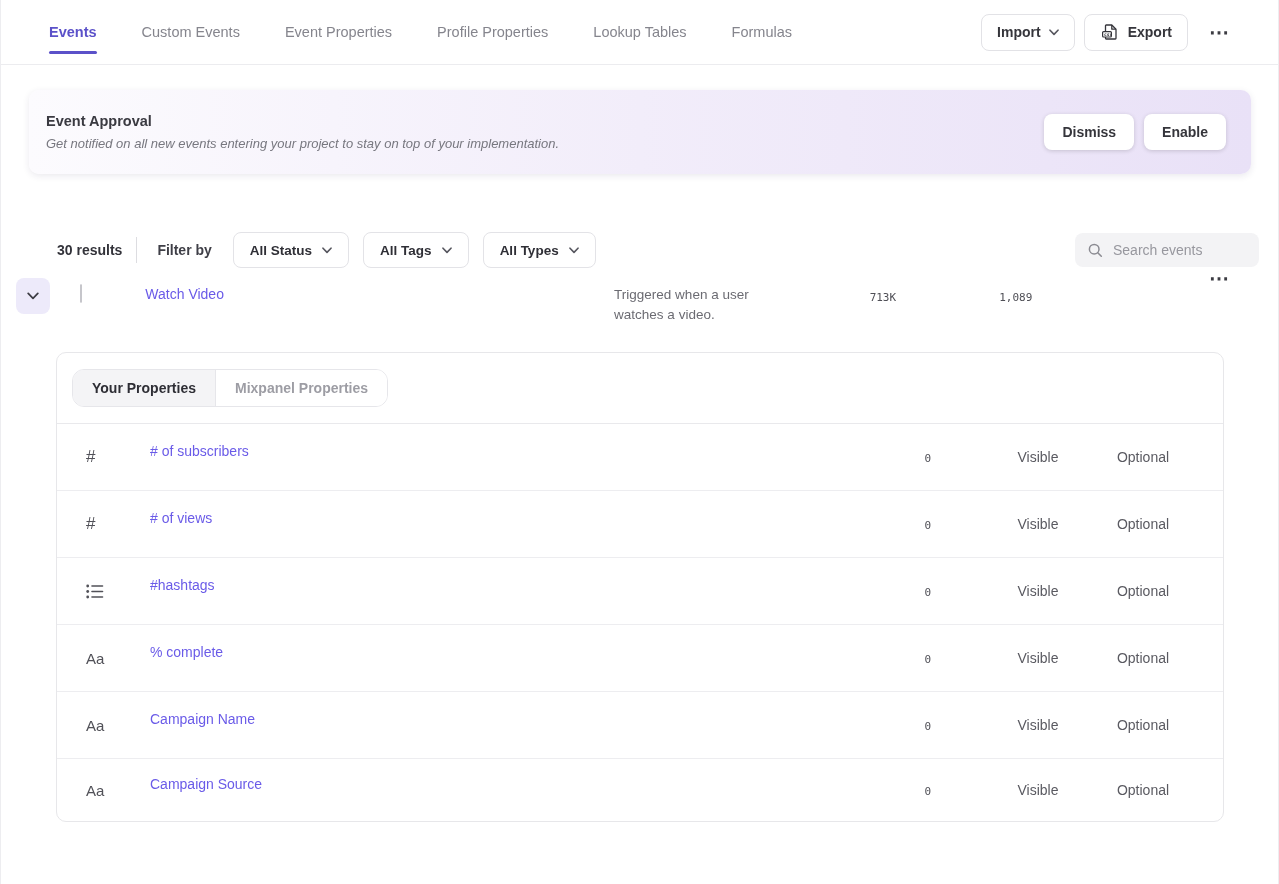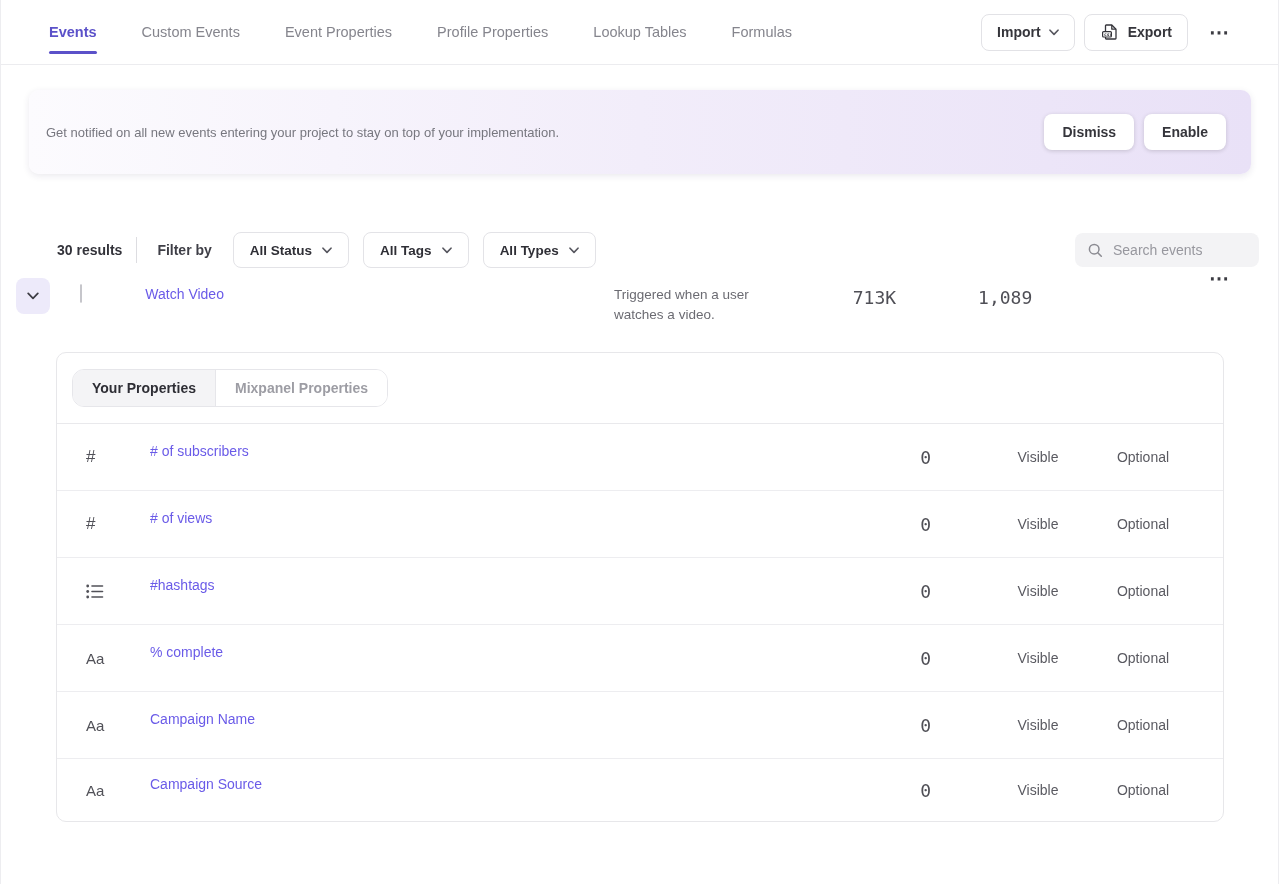--- a/index.html
+++ b/index.html
@@ -22,21 +22,21 @@
          font-family:"Liberation Sans", sans-serif; }
   .more-dots { font-size:20px; font-weight:700; color:#3b3b42; letter-spacing:1px; padding:0 6px; margin-left:6px; cursor:pointer; line-height:1; }
 
   
   .banner { margin:25px 27px 0 28px; height:84px; border-radius:10px; display:flex; align-items:center;
             padding:0 25px 0 17px;
             background:linear-gradient(90deg,#fcfbfe 0%,#f2edfa 50%,#e9e1f7 100%);
             box-shadow:0 2px 7px rgba(45,35,90,0.10); }
   .banner-text { flex:1; }
   .banner-title { font-size:14.5px; font-weight:700; color:#3a3a41; margin-bottom:7px; }
-  .banner-desc { font-size:13px; color:#77777f; }
+  .banner-desc { font-size:13px; color:#77777f;font-style:italic; }
   .banner-btn { height:36px; padding:0 18px; background:#fff; border:none; border-radius:8px; font-size:14px; font-weight:700;
                 color:#35353b; box-shadow:0 1px 4px rgba(0,0,0,0.16); margin-left:10px; cursor:pointer;
                 font-family:"Liberation Sans", sans-serif; }
 
   
   .filter-row { margin-top:58px; height:36px; display:flex; align-items:center; padding:0 19px 0 56px; }
   .results { font-size:14px; font-weight:700; color:#33333a; }
   .vdiv { width:1px; height:26px; background:#dddde1; margin:0 14px 0 14px; }
   .filter-by { font-size:14px; font-weight:700; color:#3f3f47; margin:0 21px 0 6px; }
   .dropdowns { display:flex; gap:14px; }
@@ -61,21 +61,21 @@
   .c-owners { width:168px; padding-left:48px; }
   .c-actions { flex:1; text-align:right; padding-right:42px; }
   .checkbox { width:19px; height:19px; border:1px solid #c6c6cb; border-radius:4px; background:#fff; cursor:pointer; }
 
   .event-row { height:72px; display:flex; align-items:flex-start; background:#fff; }
   .expander-btn { margin-top:10px; width:34px; height:36px; border:none; border-radius:8px; background:#edeafa;
                   display:flex; align-items:center; justify-content:center; cursor:pointer; }
   .event-row .c-check { padding-top:17px; }
   .event-link { display:inline-block; margin-top:18px; font-size:14px; color:#6a5be8; cursor:pointer; text-decoration:none; }
   .desc-text { margin-top:17px; width:172px; font-size:13.5px; color:#6b6b72; line-height:20px; }
-  .num { font-family:"DejaVu Sans Mono", monospace; font-size:18px; color:#4f4f56; }
+  .num { font-family:"DejaVu Sans Mono", monospace; font-size:11px; color:#4f4f56; }
   .event-row .c-vol, .event-row .c-q { padding-top:19px; }
   .event-row .more-dots { margin-top:9px; }
 
   
   .panel { margin:12px 54px 0 55px; height:470px; border:1px solid #e7e7ea; border-radius:10px; background:#fff; overflow:hidden; }
   .panel-head { height:71px; border-bottom:1px solid #e9e9ec; display:flex; align-items:center; padding-left:15px; }
   .seg { display:inline-flex; border:1px solid #e6e6ea; border-radius:12px; overflow:hidden; height:38px; }
   .seg-item { display:flex; align-items:center; padding:0 19px; font-size:14px; font-weight:700; cursor:pointer; background:#fff; color:#9d9da4; }
   .seg-item.active { background:#f4f4f6; color:#2e2e35; border-right:1px solid #e6e6ea; }
   .p-row { display:flex; align-items:center; height:67px; border-bottom:1px solid #ededf0; }
@@ -123,20 +123,21 @@
           </svg>
         </span>
         <span>Export</span>
       </button>
       <span class="more-dots">⋯</span>
     </div>
   </div>
 
   <div class="banner">
     <div class="banner-text">
+      <div class="banner-title">Event Approval</div>
       <div class="banner-desc">Get notified on all new events entering your project to stay on top of your implementation.</div>
     </div>
     <button class="banner-btn">Dismiss</button>
     <button class="banner-btn">Enable</button>
   </div>
 
   <div class="filter-row">
     <span class="results">30 results</span>
     <span class="vdiv"></span>
     <span class="filter-by">Filter by</span>

